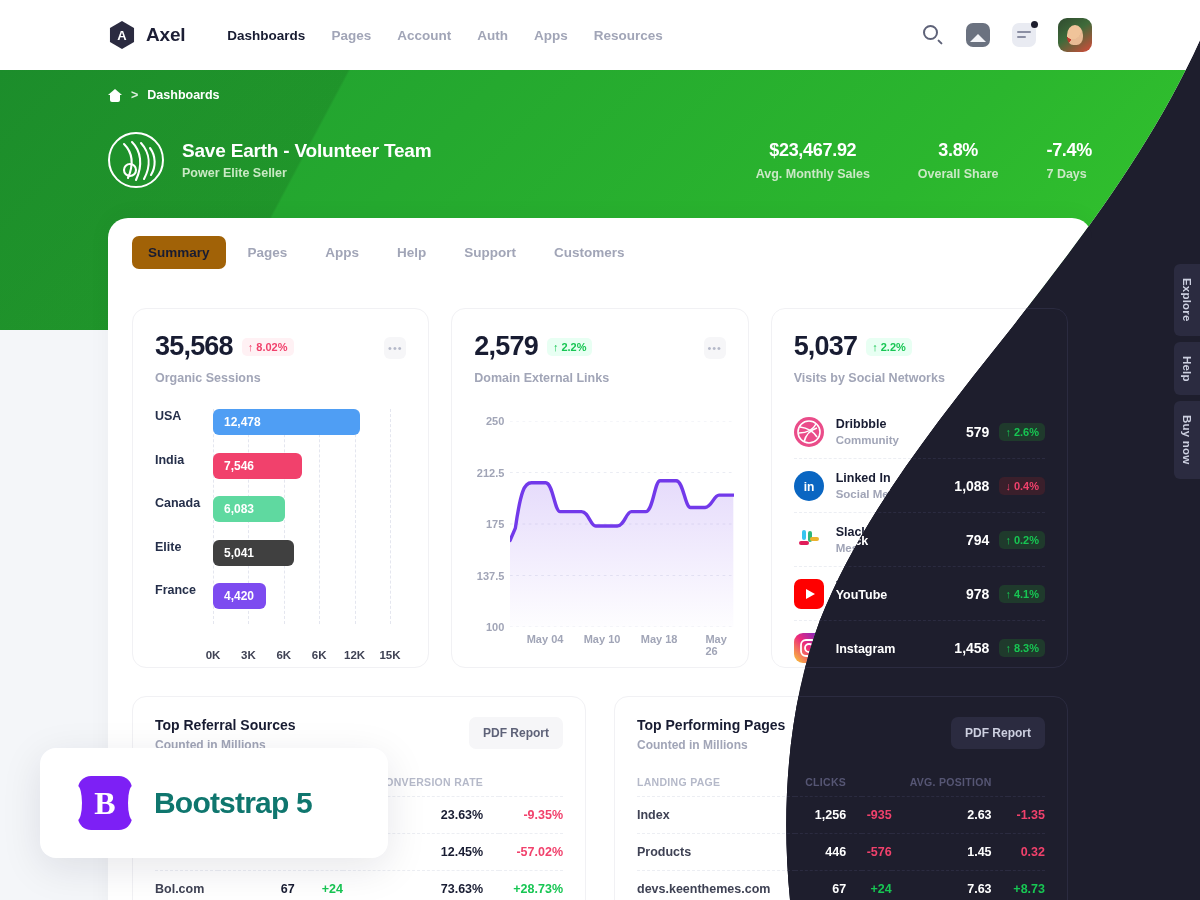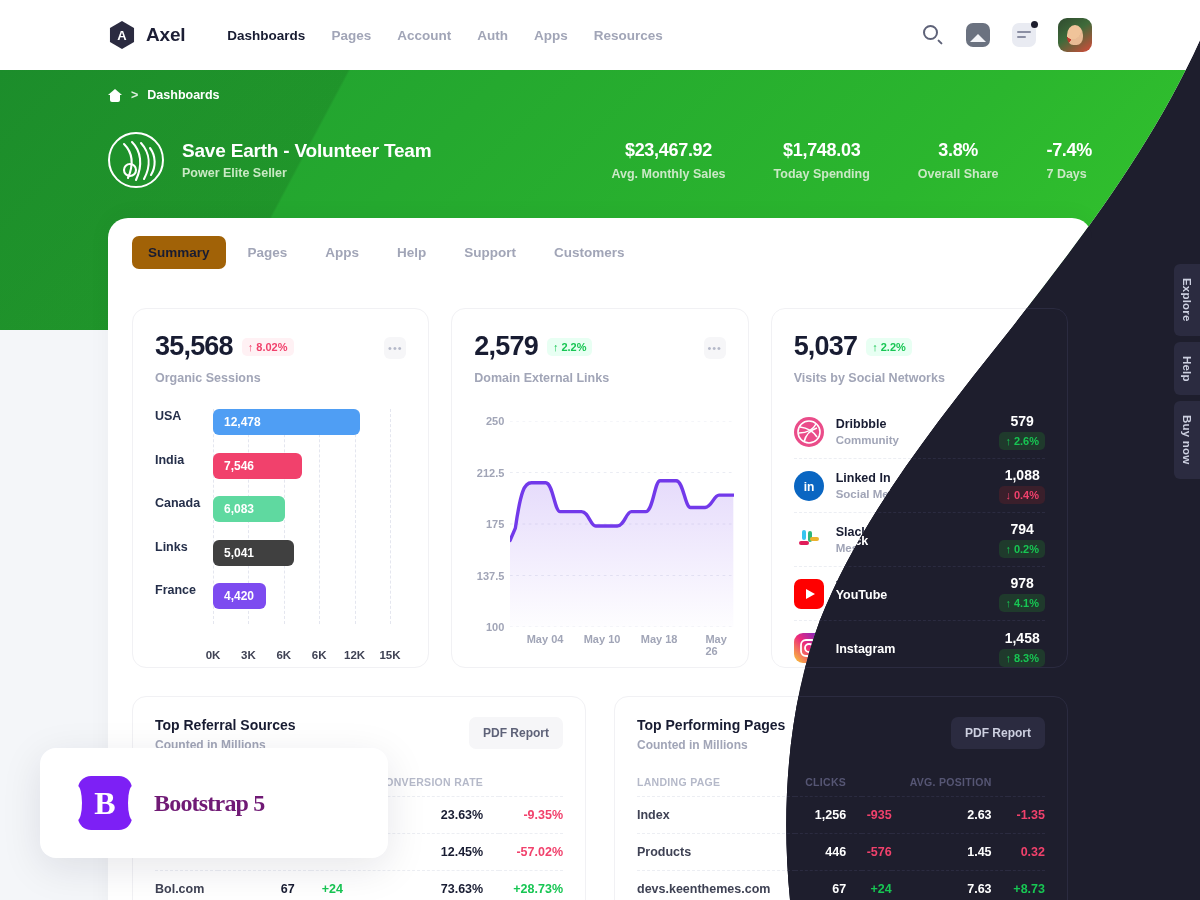--- a/index.html
+++ b/index.html
@@ -219,21 +219,21 @@
   .sociallist { position: absolute; left: 22px; right: 22px; top: 96px; }
   .social-row {
     display: flex; align-items: center; height: 54px;
     border-bottom: 1px dashed #eceef3;
   }
   .social-row:last-child { border-bottom: none; }
   .s-icon { width: 30px; height: 30px; border-radius: 8px; flex: 0 0 auto; position: relative; overflow: hidden; }
   .s-text { margin-left: 12px; }
   .s-name { font-size: 12.5px; font-weight: bold; color: #181c32; }
   .s-desc { font-size: 11.5px; font-weight: bold; color: #a1a5b7; margin-top: 3px; }
-  .s-right { margin-left: auto; display: flex; align-items: center; gap: 3px; flex-direction: column; }
+  .s-right { margin-left: auto; display: flex; align-items: center; gap: 10px; }
   .s-val { font-size: 14px; font-weight: bold; color: #181c32; }
 
   
   .tables-row {
     position: absolute; top: 478px; left: 24px; right: 24px;
     display: flex; gap: 28px;
   }
   .tcard {
     flex: 1 1 0; background: #fff; border: 1px solid #f1f1f4; border-radius: 14px;
     padding: 20px 22px; height: 220px; position: relative; overflow: hidden;
@@ -286,21 +286,21 @@
     position: relative; color: #fff; font-size: 32px; font-weight: bold;
     display: flex; align-items: center; justify-content: center;
     font-family: "Liberation Serif", serif;
   }
   .bs-logo::before, .bs-logo::after {
     content: ""; position: absolute; top: 10px; width: 9px; height: 34px;
     background: #fff; border-radius: 50%;
   }
   .bs-logo::before { left: -5px; }
   .bs-logo::after { right: -5px; }
-  .bs-text { font-size: 24px; font-weight: bold; color: #701a75; letter-spacing: -.8px; font-family: Liberation Serif, serif; }
+  .bs-text { font-size: 30px; font-weight: bold; color: #0f766e; letter-spacing: -.8px; }
 </style>
 </head>
 <body>
 
 <div class="dark-layer"></div>
 
 <div class="light-layer" style="clip-path: path('M0,0 L1200,0 L1200,40 C1150,150 1080,240 1010,330 C930,430 860,520 820,620 C790,700 780,800 790,900 L0,900 Z');">
 
   <div class="topbar">
     <div class="brand">
@@ -352,24 +352,20 @@
       <div class="team-text">
         <div class="team-title">Save Earth - Volunteer Team</div>
         <div class="team-sub">Power Elite Seller</div>
       </div>
       <div class="hero-stats">
         <div class="hstat">
           <div class="hstat-v">$23,467.92</div>
           <div class="hstat-l">Avg. Monthly Sales</div>
         </div>
         <div class="hstat">
-          <div class="hstat-v">$1,748.03</div>
-          <div class="hstat-l">Today Spending</div>
-        </div>
-        <div class="hstat">
           <div class="hstat-v">3.8%</div>
           <div class="hstat-l">Overall Share</div>
         </div>
         <div class="hstat">
           <div class="hstat-v">-7.4%</div>
           <div class="hstat-l">7 Days</div>
         </div>
       </div>
     </div>
   </div>
@@ -422,21 +418,21 @@
                 <div class="bar" style="width:89px;background:#f1416c">7,546</div>
               </div>
           </div>
           <div class="bar-row">
             <div class="bar-label">Canada</div>
             <div class="bar-track">
                 <div class="bar" style="width:72px;background:#5fd9a0">6,083</div>
               </div>
           </div>
           <div class="bar-row">
-            <div class="bar-label">Links</div>
+            <div class="bar-label">Elite</div>
             <div class="bar-track">
                 <div class="bar" style="width:81px;background:#404040">5,041</div>
               </div>
           </div>
           <div class="bar-row">
             <div class="bar-label">France</div>
             <div class="bar-track">
                 <div class="bar" style="width:53px;background:#7d4bf0">4,420</div>
               </div>
           </div>

